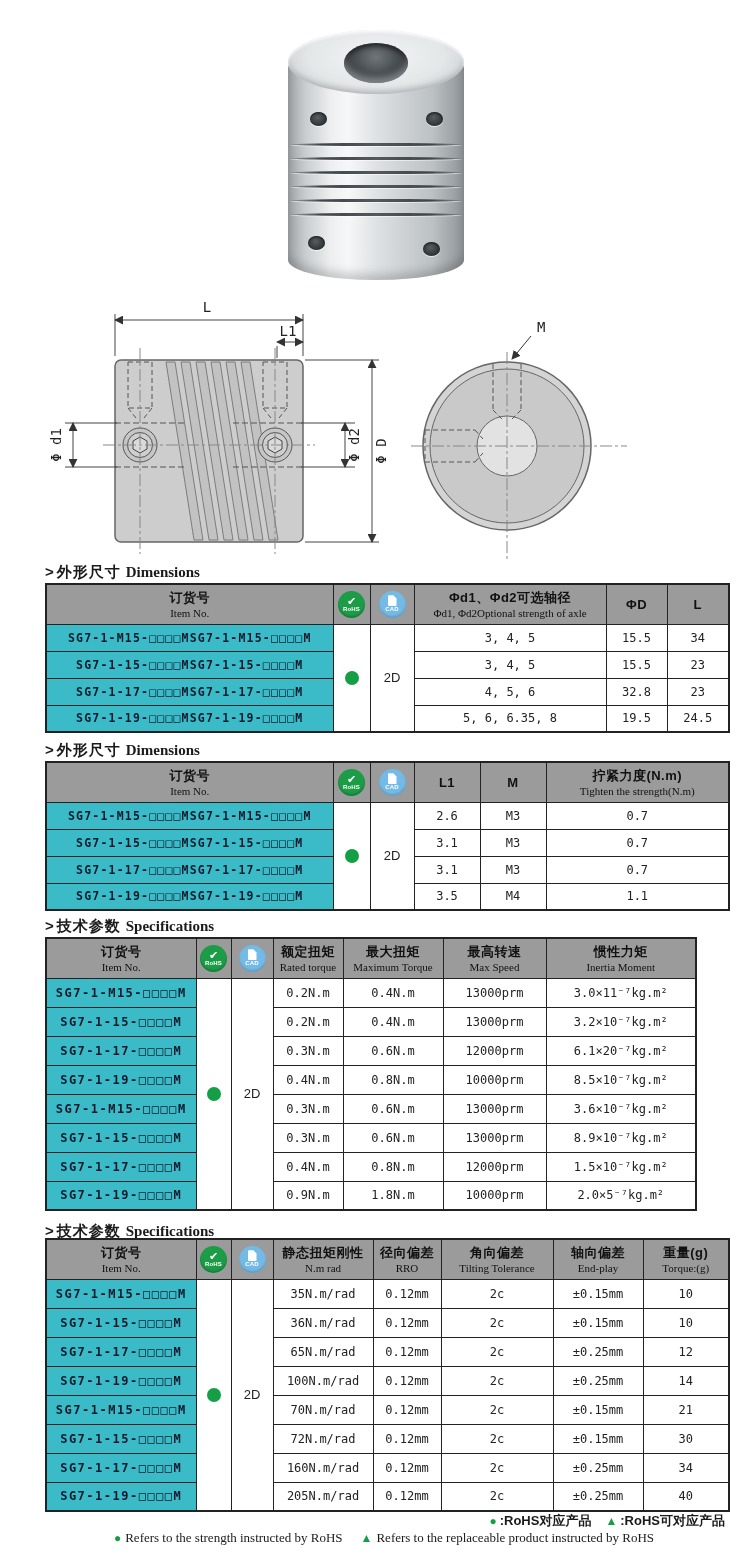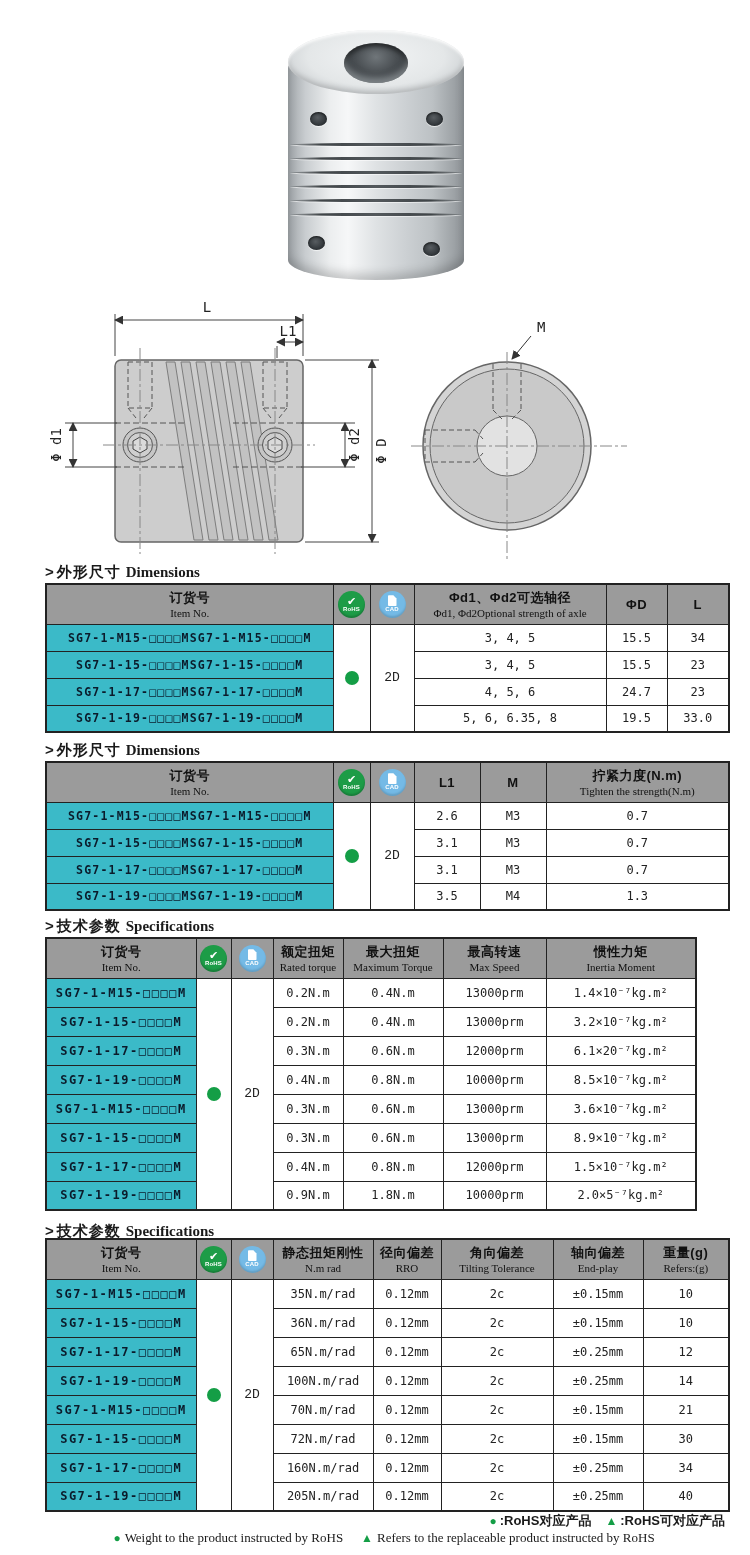--- a/index.html
+++ b/index.html
@@ -46,21 +46,21 @@
   .hd-zh{display:block;font-size:13px;font-weight:600;color:#111;line-height:17px;letter-spacing:.5px;}
   .hd-en{display:block;font-size:11px;color:#111;line-height:14px;
     font-family:"Liberation Serif","DejaVu Serif",serif;}
   td.item{background:#3bbac8;color:#0b1b2b;font-family:"DejaVu Sans Mono",monospace;
     font-weight:bold;text-align:left;padding-left:4px;white-space:nowrap;}
   td.item.long{font-size:11.5px;letter-spacing:1.2px;}
   td.item.short{font-size:12px;letter-spacing:1.5px;text-align:center;padding-left:0;}
   td.val{font-family:"DejaVu Sans Mono",monospace;font-size:12px;color:#222;background:#fff;white-space:nowrap;}
   td.iconcell{background:#fff;}
   .dot{width:14px;height:14px;border-radius:50%;background:#149e46;margin:0 auto;}
-  .cad2d{font-family:Liberation Mono, monospace;font-size:13px;color:#222;}
+  .cad2d{font-family:Liberation Sans, sans-serif;font-size:13px;color:#222;}
 
   
   .ricon{width:27px;height:27px;border-radius:50%;margin:0 auto;display:flex;flex-direction:column;
     align-items:center;justify-content:center;color:#fff;}
   .ricon.green{background:#1d9c47;box-shadow:inset 0 -2px 2px rgba(0,0,0,.2);}
   .ricon.blue{background:#74bae6;box-shadow:inset 0 -2px 2px rgba(0,0,0,.15);}
   .ricon .chk{font-size:11px;line-height:10px;font-weight:bold;}
   .ricon .doc{width:9px;height:11px;background:#fff;border-radius:1px;
     clip-path:polygon(0 0,65% 0,100% 30%,100% 100%,0 100%);}
   .ricon .lbl{font-size:6px;font-weight:bold;line-height:7px;letter-spacing:.2px;}
@@ -246,28 +246,28 @@
           </tr>
           <tr style="height: 27px;">
             <td class="item long">SG7-1-15-□□□□MSG7-1-15-□□□□M</td>
             <td class="val">3, 4, 5</td>
             <td class="val">15.5</td>
             <td class="val">23</td>
           </tr>
           <tr style="height: 27px;">
             <td class="item long">SG7-1-17-□□□□MSG7-1-17-□□□□M</td>
             <td class="val">4, 5, 6</td>
-            <td class="val">24.7</td>
+            <td class="val">32.8</td>
             <td class="val">23</td>
           </tr>
           <tr style="height: 27px;">
             <td class="item long">SG7-1-19-□□□□MSG7-1-19-□□□□M</td>
             <td class="val">5, 6, 6.35, 8</td>
             <td class="val">19.5</td>
-            <td class="val">33.0</td>
+            <td class="val">24.5</td>
           </tr>
         </tbody>
       </table>
       <div class="sec-heading" style="top: 741px;"><span class="gt">&gt;</span><span class="zh">外形尺寸</span><span class="en">Dimensions</span></div>
       <table class="spec" style="left: 45px; top: 761px;">
         <colgroup>
           <col style="width: 287px;">
           <col style="width: 37px;">
           <col style="width: 44px;">
           <col style="width: 66px;">
@@ -324,21 +324,21 @@
           <tr style="height: 27px;">
             <td class="item long">SG7-1-17-□□□□MSG7-1-17-□□□□M</td>
             <td class="val">3.1</td>
             <td class="val">M3</td>
             <td class="val">0.7</td>
           </tr>
           <tr style="height: 27px;">
             <td class="item long">SG7-1-19-□□□□MSG7-1-19-□□□□M</td>
             <td class="val">3.5</td>
             <td class="val">M4</td>
-            <td class="val">1.3</td>
+            <td class="val">1.1</td>
           </tr>
         </tbody>
       </table>
       <div class="sec-heading" style="top: 917px;"><span class="gt">&gt;</span><span class="zh">技术参数</span><span class="en">Specifications</span></div>
       <table class="spec" style="left: 45px; top: 937px;">
         <colgroup>
           <col style="width: 150px;">
           <col style="width: 35px;">
           <col style="width: 42px;">
           <col style="width: 70px;">
@@ -385,21 +385,21 @@
         <tbody>
           <tr style="height: 29px;">
             <td class="item short">SG7-1-M15-□□□□M</td>
             <td class="iconcell" rowspan="8">
               <div class="dot"></div>
             </td>
             <td class="iconcell" rowspan="8"><span class="cad2d">2D</span></td>
             <td class="val">0.2N.m</td>
             <td class="val">0.4N.m</td>
             <td class="val">13000prm</td>
-            <td class="val">1.4×10⁻⁷kg.m²</td>
+            <td class="val">3.0×11⁻⁷kg.m²</td>
           </tr>
           <tr style="height: 29px;">
             <td class="item short">SG7-1-15-□□□□M</td>
             <td class="val">0.2N.m</td>
             <td class="val">0.4N.m</td>
             <td class="val">13000prm</td>
             <td class="val">3.2×10⁻⁷kg.m²</td>
           </tr>
           <tr style="height: 29px;">
             <td class="item short">SG7-1-17-□□□□M</td>
@@ -486,21 +486,21 @@
             <th>
               <span class="hd-zh">角向偏差</span>
               <span class="hd-en">Tilting Tolerance</span>
             </th>
             <th>
               <span class="hd-zh">轴向偏差</span>
               <span class="hd-en">End-play</span>
             </th>
             <th>
               <span class="hd-zh">重量(g)</span>
-              <span class="hd-en">Refers:(g)</span>
+              <span class="hd-en">Torque:(g)</span>
             </th>
           </tr>
         </thead>
         <tbody>
           <tr style="height: 29px;">
             <td class="item short">SG7-1-M15-□□□□M</td>
             <td class="iconcell" rowspan="8">
               <div class="dot"></div>
             </td>
             <td class="iconcell" rowspan="8"><span class="cad2d">2D</span></td>
@@ -567,16 +567,16 @@
             <td class="val">40</td>
           </tr>
         </tbody>
       </table>
     </div>
 
   <div class="legend1">
     <span class="gsym">●</span><span>:RoHS对应产品</span><span class="gsym">▲</span><span>:RoHS可对应产品</span>
   </div>
   <div class="legend2">
-    <span class="gsym">●</span><span>Weight to the product instructed by RoHS</span><span class="gsym">▲</span><span>Refers to the replaceable product instructed by RoHS</span>
+    <span class="gsym">●</span><span>Refers to the strength instructed by RoHS</span><span class="gsym">▲</span><span>Refers to the replaceable product instructed by RoHS</span>
   </div>
 
 </div>
 
 </body></html>

